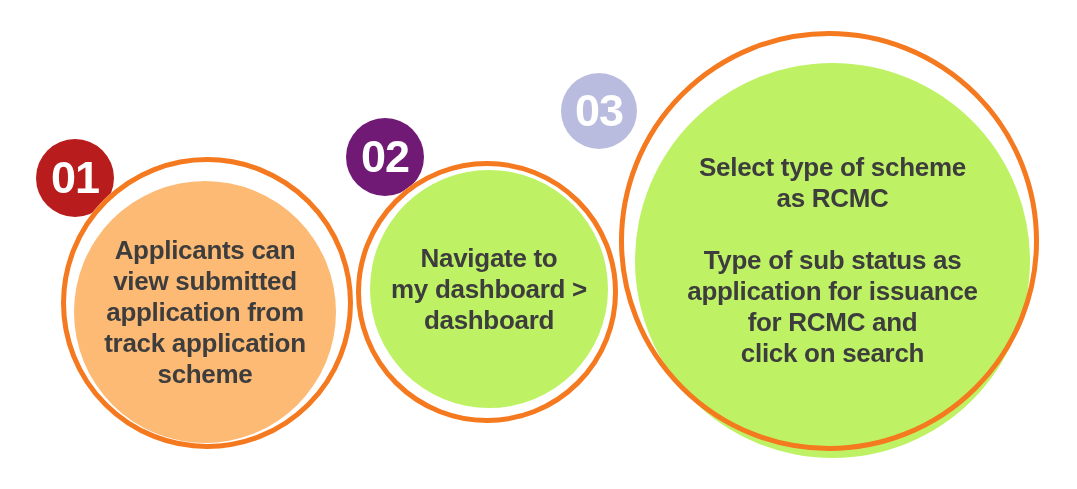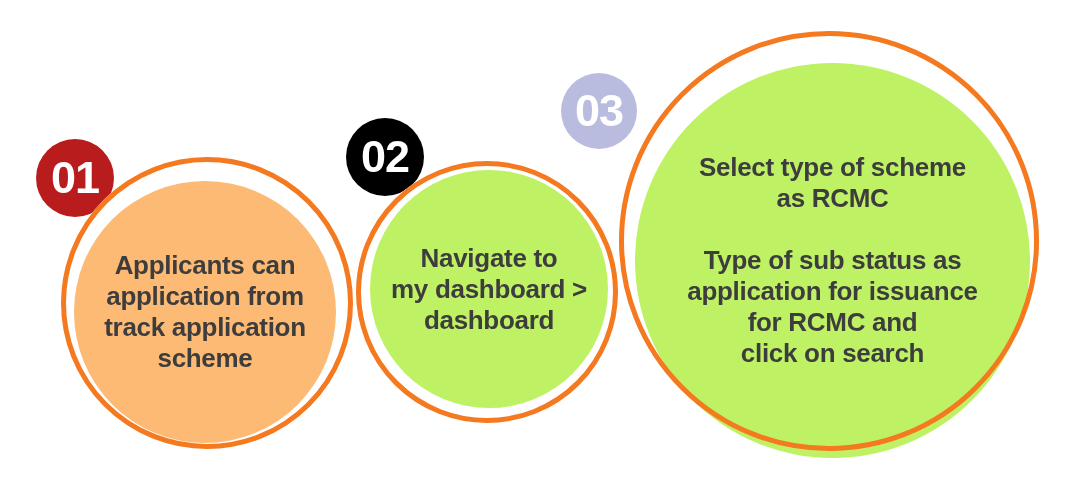--- a/index.html
+++ b/index.html
@@ -91,29 +91,30 @@
 <div class="canvas">
 
   <div class="badge" id="badge-1" style="background-color: #b91c1c;">
     <span class="badge-number">01</span>
   </div>
   <div class="group" id="group-1">
     <div class="ring-bg"></div>
     <div class="fill" id="fill-1" style="background-color: #fdba74;">
       <div class="step-text">
         <div class="line">Applicants can</div>
+        <div class="line">view submitted</div>
         <div class="line">application from</div>
         <div class="line">track application</div>
         <div class="line">scheme</div>
       </div>
     </div>
     <div class="ring-border" style="border-color: rgb(244, 121, 31);"></div>
   </div>
 
-  <div class="badge" id="badge-2" style="background-color: #000000;">
+  <div class="badge" id="badge-2" style="background-color: #701a75;">
     <span class="badge-number">02</span>
   </div>
   <div class="group" id="group-2">
     <div class="ring-bg"></div>
     <div class="fill" id="fill-2" style="background-color: #bef264; justify-content: center;">
       <div class="step-text">
         <div class="line">Navigate to</div>
         <div class="line">my dashboard &gt;</div>
         <div class="line">dashboard</div>
       </div>

